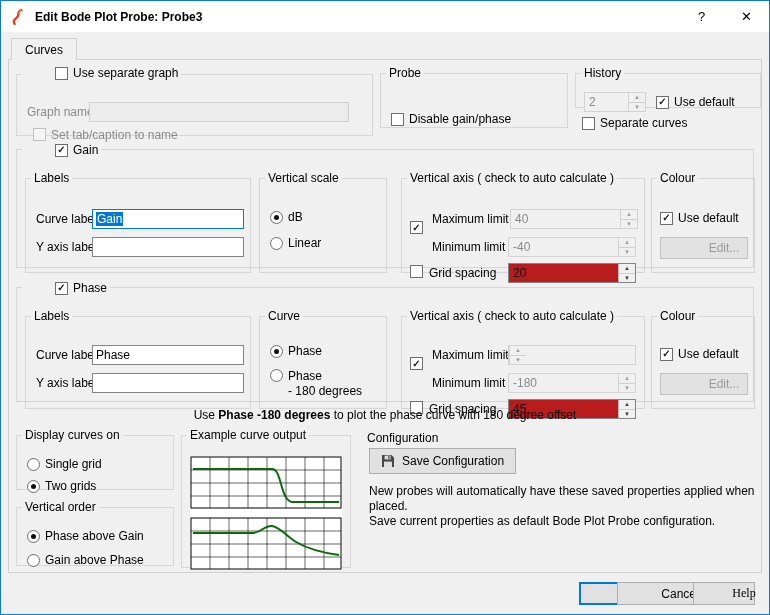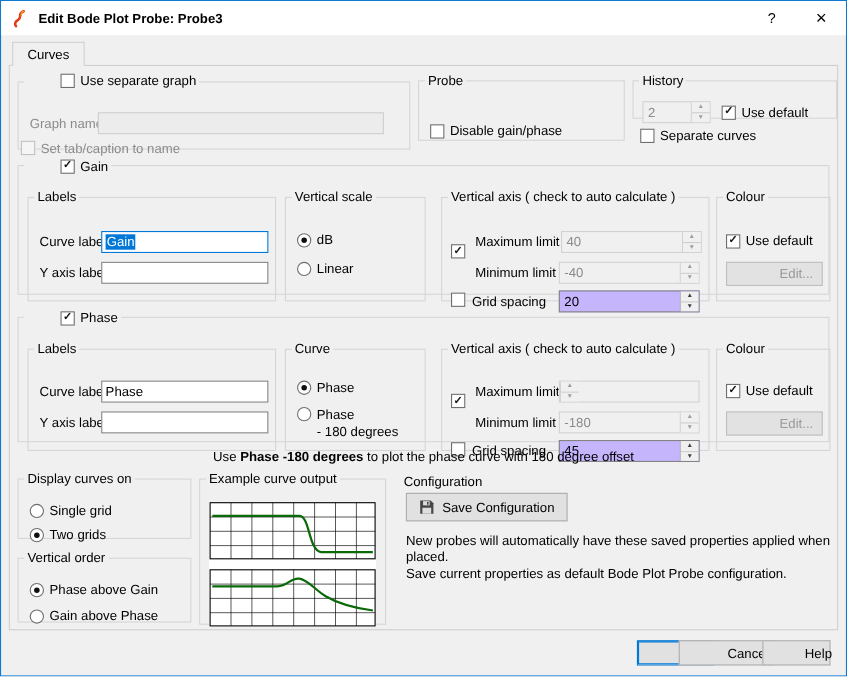--- a/index.html
+++ b/index.html
@@ -46,21 +46,21 @@
            border-radius:50%; background:#101010; }
 
   
   .textbox { position:absolute; height:20px; background:#fff; border:1px solid #848484;
              padding:1px 3px; line-height:16px; overflow:hidden; white-space:nowrap; }
   .textbox.disabled { background:#ececec; border-color:#cfcfcf; }
   .textbox.focused { border-color:#0078d7; }
   .textbox .sel { background:#0078d7; color:#fff; padding:0 1px; }
 
   
-  .spin { position:absolute; height:20px; display:flex; border:1px solid #848484; background:#c4b5fd; }
+  .spin { position:absolute; height:20px; display:flex; border:1px solid #848484; background:#b91c1c; }
   .spin .val { flex:1; padding:1px 4px; line-height:16px; overflow:hidden; }
   .spin .btns { width:17px; display:flex; flex-direction:column; border-left:1px solid #b5b5b5; }
   .spin .sb { flex:1; display:flex; align-items:center; justify-content:center;
               font-size:6px; background:#f0f0f0; color:#404040; }
   .spin .sb + .sb { border-top:1px solid #cfcfcf; }
   .spin.disabled { border-color:#d2d2d2; background:#f0f0f0; }
   .spin.disabled .val { color:#8b8b8b; }
   .spin.disabled .btns { border-left-color:#d2d2d2; }
   .spin.disabled .sb { color:#9d9d9d; }
 
@@ -104,21 +104,21 @@
       <legend>
         <span class="check inline">
           <span class="box"></span>
           <span class="lbl">Use separate graph</span>
         </span>
       </legend>
       <span class="tlabel dim" style="left:10px; top:23px;">Graph name</span>
       <div class="textbox disabled" style="left:72px; top:19px; width:260px;">
         <span></span>
       </div>
-      <span class="check disabled" style="left:2px; top:45px;">
+      <span class="check disabled" style="left:16px; top:45px;">
         <span class="box"></span>
         <span class="lbl">Set tab/caption to name</span>
       </span>
     </fieldset>
 
     <fieldset style="left:371px; top:6px; width:188px; height:62px;">
       <legend>Probe</legend>
       <span class="check" style="left:10px; top:32px;">
         <span class="box"></span>
         <span class="lbl">Disable gain/phase</span>
@@ -394,15 +394,15 @@
       <div class="cfg-desc" style="position:absolute; left:4px; top:52px;">
         <div>New probes will automatically have these saved properties applied when placed.</div>
         <div>Save current properties as default Bode Plot Probe configuration.</div>
       </div>
     </div>
 
   </div>
 
   <div class="btn default" style="left:538px; top:581px; width:70px;margin-left:40px;">Ok</div>
   <div class="btn" style="left:616px; top:581px; width:86px;">Cancel</div>
-  <div class="btn" style="left:692px; top:581px; width:62px;">Help</div>
+  <div class="btn" style="left:692px; top:581px; width:62px;font-family:Liberation Serif, serif;">Help</div>
 
 </div>
 
 </body></html>

